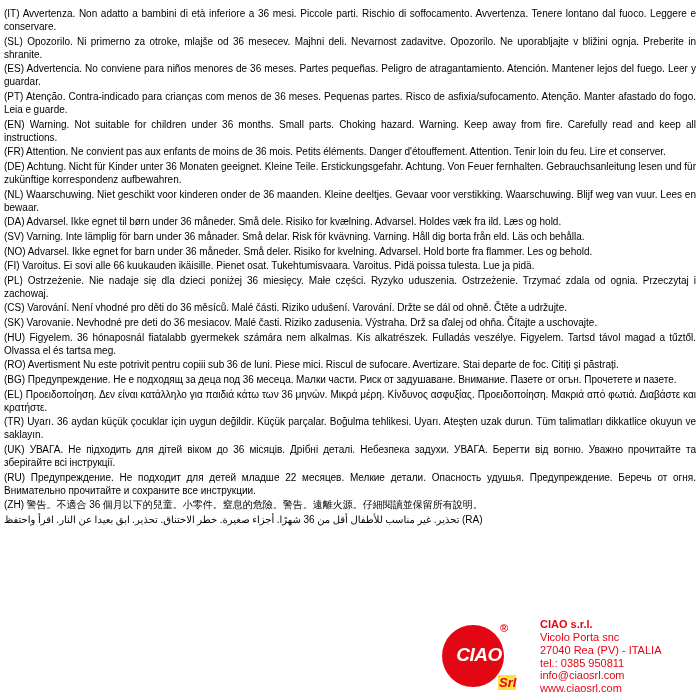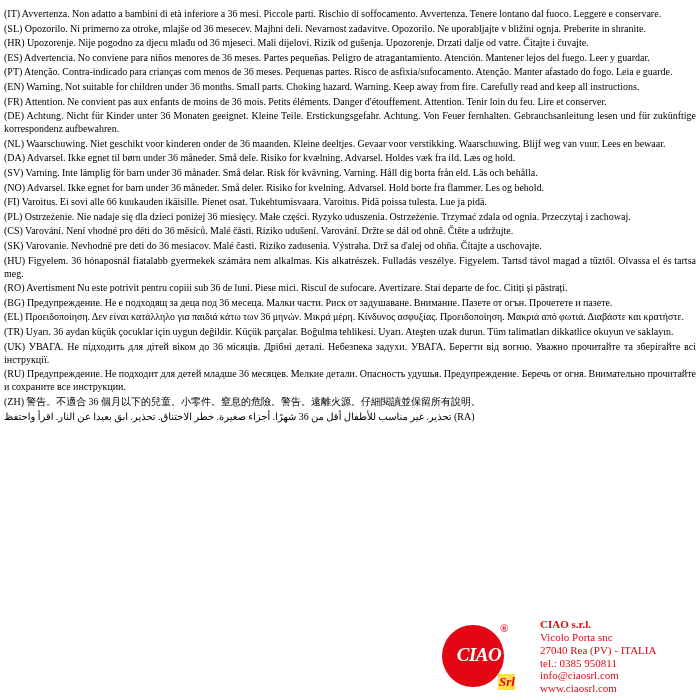--- a/index.html
+++ b/index.html
@@ -8,21 +8,21 @@
     background: #ffffff;
   }
   .page {
     position: relative;
     width: 700px;
     height: 700px;
     background: #ffffff;
     overflow: hidden;
     box-sizing: border-box;
     padding: 7px 17px 0 4px;
-    font-family: Liberation Serif, serif;
+    font-family: Liberation Sans, sans-serif;
     color: #000000;
   }
   .warnings {
     width: 692px;
   }
   .warning {
     margin: 0 0 1.5px 0;
     font-size: 10px;
     line-height: 13.1px;
     text-align: justify;
@@ -100,41 +100,40 @@
   }
 </style>
 </head>
 <body>
 
 <div class="page">
 
   <div class="warnings">
       <p class="warning"><span class="lang-code">(IT)</span> <span class="warning-text">Avvertenza. Non adatto a bambini di età inferiore a 36 mesi. Piccole parti. Rischio di soffocamento. Avvertenza. Tenere lontano dal fuoco. Leggere e conservare.</span></p>
       <p class="warning"><span class="lang-code">(SL)</span> <span class="warning-text">Opozorilo. Ni primerno za otroke, mlajše od 36 mesecev. Majhni deli. Nevarnost zadavitve. Opozorilo. Ne uporabljajte v bližini ognja. Preberite in shranite.</span></p>
-      <p class="warning"><span class="lang-code">(HR)</span> <span class="warning-text">Upozorenje. Nije pogodno za djecu mlađu od 36 mjeseci. Mali dijelovi. Rizik od gušenja. Upozorenje. Drzati dalje od vatre. Čitajte i čuvajte.</span></p>
       <p class="warning"><span class="lang-code">(ES)</span> <span class="warning-text">Advertencia. No conviene para niños menores de 36 meses. Partes pequeñas. Peligro de atragantamiento. Atención. Mantener lejos del fuego. Leer y guardar.</span></p>
       <p class="warning"><span class="lang-code">(PT)</span> <span class="warning-text">Atenção. Contra-indicado para crianças com menos de 36 meses. Pequenas partes. Risco de asfixia/sufocamento. Atenção. Manter afastado do fogo. Leia e guarde.</span></p>
       <p class="warning"><span class="lang-code">(EN)</span> <span class="warning-text">Warning. Not suitable for children under 36 months. Small parts. Choking hazard. Warning. Keep away from fire. Carefully read and keep all instructions.</span></p>
       <p class="warning"><span class="lang-code">(FR)</span> <span class="warning-text">Attention. Ne convient pas aux enfants de moins de 36 mois. Petits éléments. Danger d'étouffement. Attention. Tenir loin du feu. Lire et conserver.</span></p>
       <p class="warning"><span class="lang-code">(DE)</span> <span class="warning-text">Achtung. Nicht für Kinder unter 36 Monaten geeignet. Kleine Teile. Erstickungsgefahr. Achtung. Von Feuer fernhalten. Gebrauchsanleitung lesen und für zukünftige korrespondenz aufbewahren.</span></p>
       <p class="warning"><span class="lang-code">(NL)</span> <span class="warning-text">Waarschuwing. Niet geschikt voor kinderen onder de 36 maanden. Kleine deeltjes. Gevaar voor verstikking. Waarschuwing. Blijf weg van vuur. Lees en bewaar.</span></p>
       <p class="warning"><span class="lang-code">(DA)</span> <span class="warning-text">Advarsel. Ikke egnet til børn under 36 måneder. Små dele. Risiko for kvælning. Advarsel. Holdes væk fra ild. Læs og hold.</span></p>
       <p class="warning"><span class="lang-code">(SV)</span> <span class="warning-text">Varning. Inte lämplig för barn under 36 månader. Små delar. Risk för kvävning. Varning. Håll dig borta från eld. Läs och behålla.</span></p>
       <p class="warning"><span class="lang-code">(NO)</span> <span class="warning-text">Advarsel. Ikke egnet for barn under 36 måneder. Små deler. Risiko for kvelning. Advarsel. Hold borte fra flammer. Les og behold.</span></p>
       <p class="warning"><span class="lang-code">(FI)</span> <span class="warning-text">Varoitus. Ei sovi alle 66 kuukauden ikäisille. Pienet osat. Tukehtumisvaara. Varoitus. Pidä poissa tulesta. Lue ja pidä.</span></p>
       <p class="warning"><span class="lang-code">(PL)</span> <span class="warning-text">Ostrzeżenie. Nie nadaje się dla dzieci poniżej 36 miesięcy. Małe części. Ryzyko uduszenia. Ostrzeżenie. Trzymać zdala od ognia. Przeczytaj i zachowaj.</span></p>
       <p class="warning"><span class="lang-code">(CS)</span> <span class="warning-text">Varování. Není vhodné pro děti do 36 měsíců. Malé části. Riziko udušení. Varování. Držte se dál od ohně. Čtěte a udržujte.</span></p>
       <p class="warning"><span class="lang-code">(SK)</span> <span class="warning-text">Varovanie. Nevhodné pre deti do 36 mesiacov. Malé časti. Riziko zadusenia. Výstraha. Drž sa ďalej od ohňa. Čítajte a uschovajte.</span></p>
       <p class="warning"><span class="lang-code">(HU)</span> <span class="warning-text">Figyelem. 36 hónaposnál fiatalabb gyermekek számára nem alkalmas. Kis alkatrészek. Fulladás veszélye. Figyelem. Tartsd távol magad a tűztől. Olvassa el és tartsa meg.</span></p>
       <p class="warning"><span class="lang-code">(RO)</span> <span class="warning-text">Avertisment Nu este potrivit pentru copiii sub 36 de luni. Piese mici. Riscul de sufocare. Avertizare. Stai departe de foc. Citiți și păstrați.</span></p>
       <p class="warning"><span class="lang-code">(BG)</span> <span class="warning-text">Предупреждение. Не е подходящ за деца под 36 месеца. Малки части. Риск от задушаване. Внимание. Пазете от огън. Прочетете и пазете.</span></p>
       <p class="warning"><span class="lang-code">(EL)</span> <span class="warning-text">Προειδοποίηση. Δεν είναι κατάλληλο για παιδιά κάτω των 36 μηνών. Μικρά μέρη. Κίνδυνος ασφυξίας. Προειδοποίηση. Μακριά από φωτιά. Διαβάστε και κρατήστε.</span></p>
       <p class="warning"><span class="lang-code">(TR)</span> <span class="warning-text">Uyarı. 36 aydan küçük çocuklar için uygun değildir. Küçük parçalar. Boğulma tehlikesi. Uyarı. Ateşten uzak durun. Tüm talimatları dikkatlice okuyun ve saklayın.</span></p>
       <p class="warning"><span class="lang-code">(UK)</span> <span class="warning-text">УВАГА. Не підходить для дітей віком до 36 місяців. Дрібні деталі. Небезпека задухи. УВАГА. Берегти від вогню. Уважно прочитайте та зберігайте всі інструкції.</span></p>
-      <p class="warning"><span class="lang-code">(RU)</span> <span class="warning-text">Предупреждение. Не подходит для детей младше 36 месяцев. Мелкие детали. Опасность удушья. Предупреждение. Беречь от огня. Внимательно прочитайте и сохраните все инструкции.</span></p>
+      <p class="warning"><span class="lang-code">(RU)</span> <span class="warning-text">Предупреждение. Не подходит для детей младше 22 месяцев. Мелкие детали. Опасность удушья. Предупреждение. Беречь от огня. Внимательно прочитайте и сохраните все инструкции.</span></p>
       <p class="warning"><span class="lang-code">(ZH)</span> <span class="warning-text">警告。不適合 36 個月以下的兒童。小零件。窒息的危險。警告。遠離火源。仔細閱讀並保留所有說明。</span></p>
       <p class="warning rtl-line"><span class="warning-text">تحذير. غير مناسب للأطفال أقل من 36 شهرًا. أجزاء صغيرة. خطر الاختناق. تحذير. ابق بعيدا عن النار. اقرأ واحتفظ</span> <span class="lang-code">(RA)</span></p>
     </div>
 
   <div class="footer">
     <div class="logo-wrap">
       <div class="logo-circle">
         <span class="logo-text">CIAO</span>
       </div>
       <span class="logo-reg">®</span>

